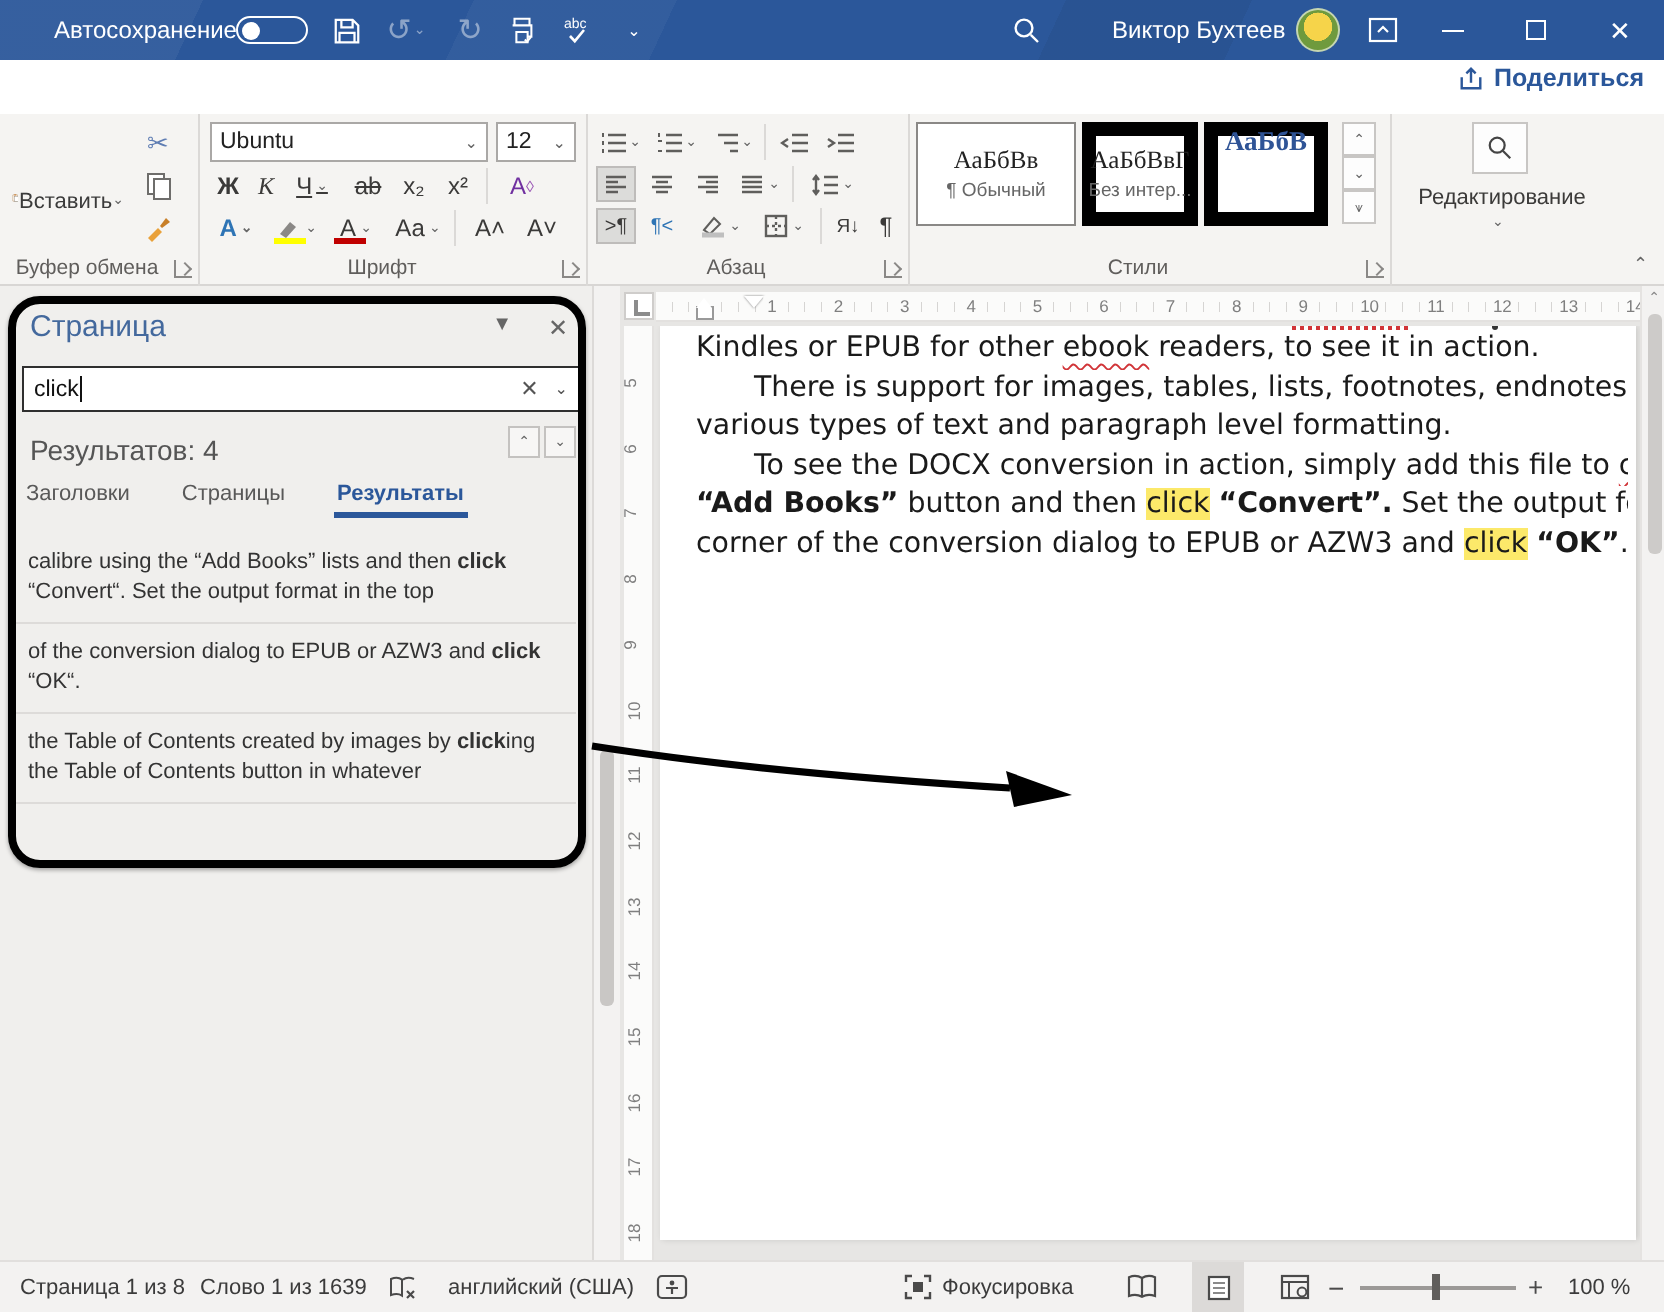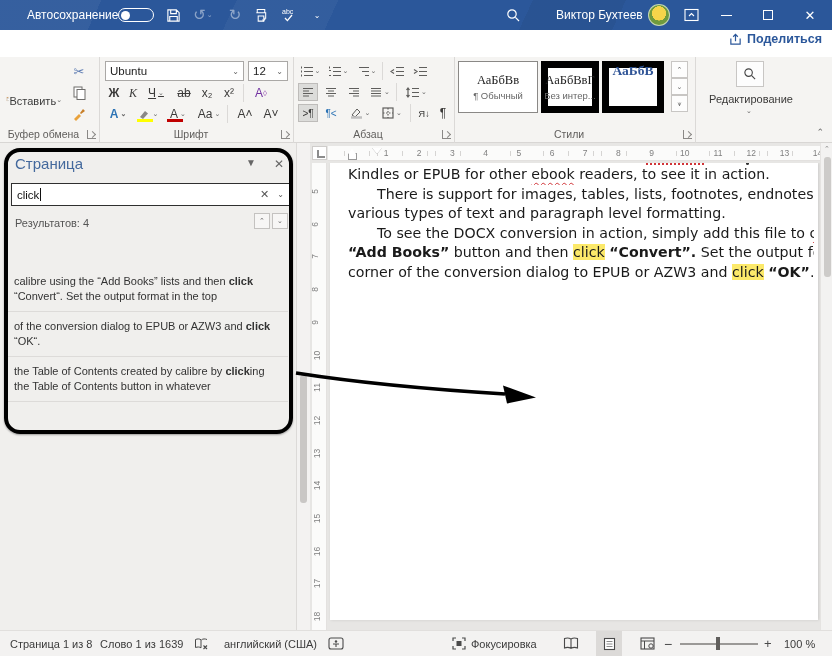--- a/index.html
+++ b/index.html
@@ -62,21 +62,21 @@
   
   #main{position:absolute;left:0;top:143px;width:832px;height:487px;background:var(--canvas);}
   
   #navpane{position:absolute;left:0;top:0;width:297px;height:487px;background:var(--pane-bg);border-right:1px solid #dcdad8;}
   #navtitle{position:absolute;left:15px;top:12px;font-size:15px;color:#44699d;}
   .paneicon{position:absolute;top:14px;color:#666;font-size:10px;}
   #navsearch{position:absolute;left:11px;top:40px;width:280px;height:23px;background:#fff;border:1px solid #2f2f2f;display:flex;align-items:center;}
   #navsearch .val{font-size:11.5px;color:#111;padding-left:5px;}
   #navsearch .caret{width:1px;height:13px;background:#111;margin-left:1px;}
   #navsearch .rt{margin-left:auto;display:flex;align-items:center;gap:8px;padding-right:6px;color:#555;}
-  #resultsrow{position:absolute;left:15px;top:74px;font-size:11px;color:#555;}
+  #resultsrow{position:absolute;left:15px;top:74px;font-size:14px;color:#555;}
   #updown{position:absolute;right:8px;top:70px;display:flex;}
   #updown div{width:16px;height:16px;border:1px solid #c4c2c0;background:#f7f6f5;display:flex;align-items:center;justify-content:center;font-size:7px;color:#666;margin-left:2px;}
   #navtabs{position:absolute;left:13px;top:98px;right:10px;display:flex;gap:26px;}
   .navtab{font-size:11px;color:#595959;padding-bottom:6px;position:relative;white-space:nowrap;}
   .navtab.active{color:var(--accent);font-weight:bold;}
   .navtab.active::after{content:"";position:absolute;left:-2px;right:-2px;bottom:0;height:3px;background:var(--accent);}
   #navresults{position:absolute;left:6px;right:8px;top:124px;}
   .res{padding:7px 8px 8px 8px;font-size:11px;line-height:14.5px;color:#333;border-top:1px solid #dddbd9;}
   .res:first-child{border-top:none;}
   .res .b{font-weight:bold;}
@@ -413,31 +413,36 @@
           <span style="font-size:8px;">⌄</span>
         </span>
       </div>
 
       <div id="resultsrow">Результатов: 4</div>
       <div id="updown">
         <div>⌃</div>
         <div>⌄</div>
       </div>
 
+      <div id="navtabs">
+          <div class="navtab">Заголовки</div>
+          <div class="navtab">Страницы</div>
+          <div class="navtab active">Результаты</div>
+        </div>
       <div id="navresults">
           <div class="res">
             <div><span>calibre using the “Add Books” lists and then </span><span class="b">click</span></div>
             <div><span>“Convert“.  Set the output format in the top</span></div>
           </div>
           <div class="res">
             <div><span>of the conversion dialog to EPUB or AZW3 and </span><span class="b">click</span></div>
             <div><span>“OK“.</span></div>
           </div>
           <div class="res">
-            <div><span>the Table of Contents created by calibre by </span><span class="b">click</span><span>ing</span></div>
+            <div><span>the Table of Contents created by images by </span><span class="b">click</span><span>ing</span></div>
             <div><span>the Table of Contents button in whatever</span></div>
           </div>
           <div class="res">
           </div>
         </div>
     </div>
     <div id="annot-rect"></div>
     <div id="navscroll">
         <div class="thumb"></div>
       </div>

